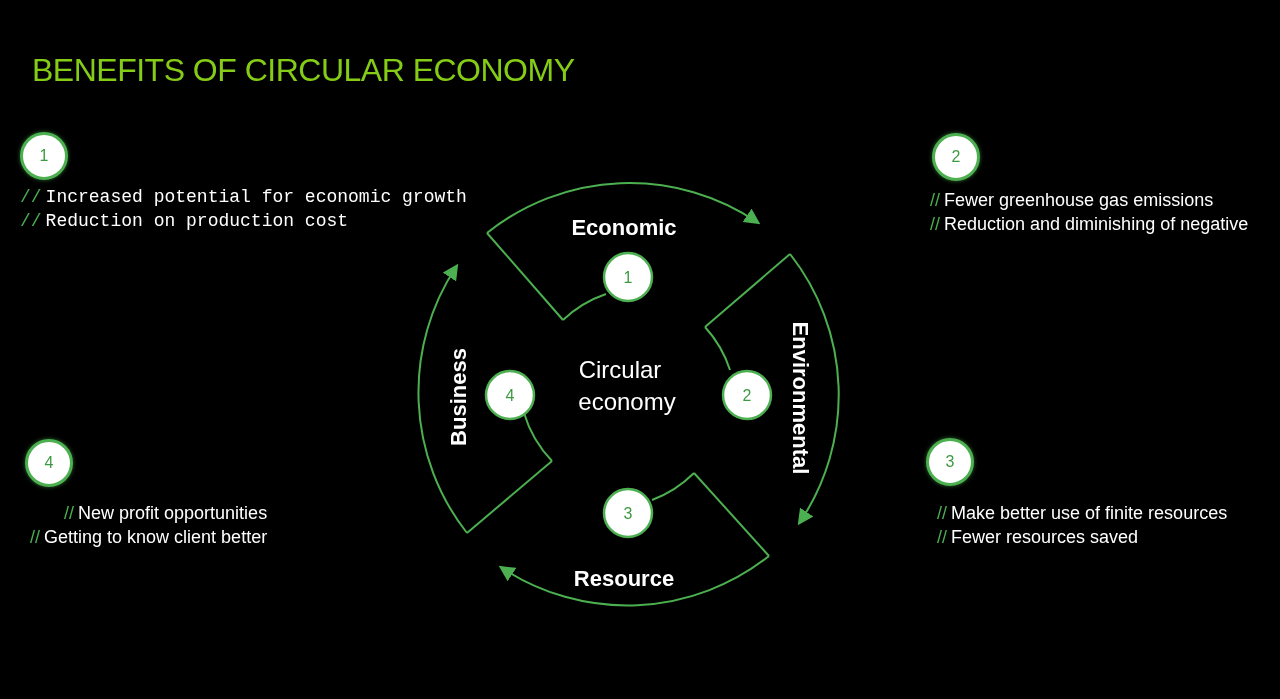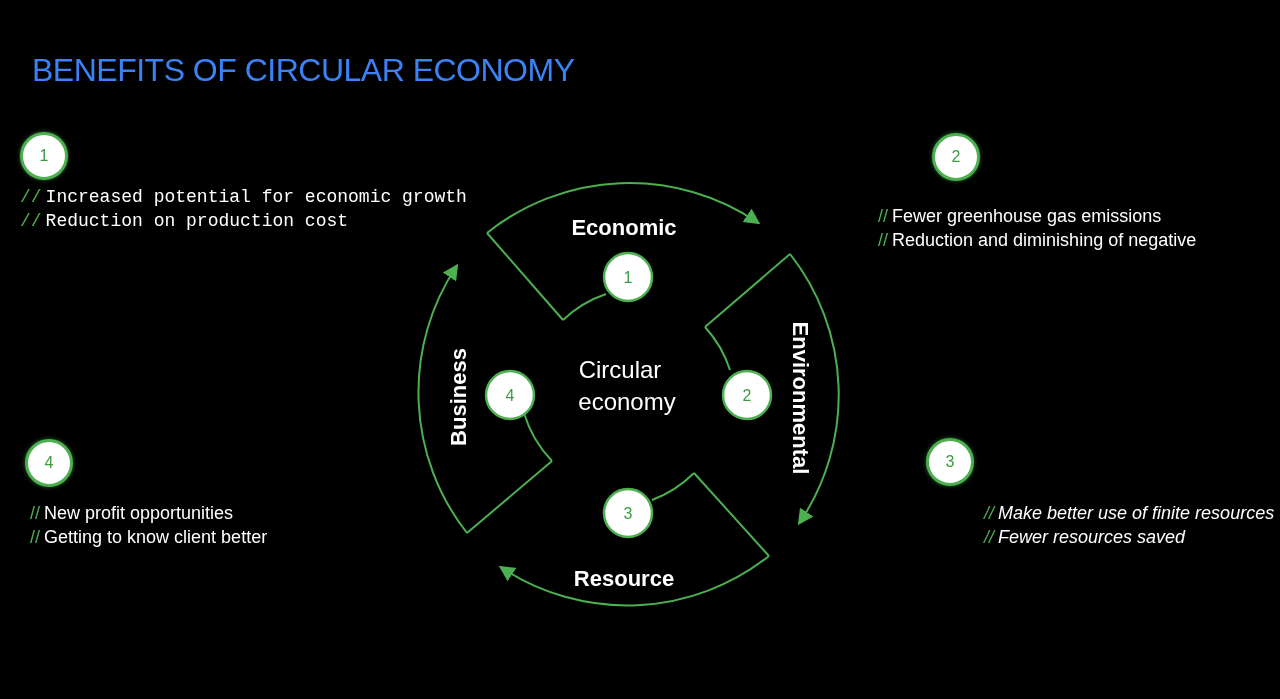--- a/index.html
+++ b/index.html
@@ -1,17 +1,17 @@
 <!DOCTYPE html>
 <html><head>
 <meta charset="utf-8">
 <style>
   html, body { margin:0; padding:0; background:#000; }
   body { width:1280px; height:699px; position:relative; overflow:hidden; font-family:"Liberation Sans", sans-serif; color:#fff; }
-  .title { position:absolute; left:32px; top:52px; font-size:32px; color:#3b82f6; letter-spacing:-0.5px; margin:0; font-weight:normal; }
+  .title { position:absolute; left:32px; top:52px; font-size:32px; color:#84cc16; letter-spacing:-0.5px; margin:0; font-weight:normal; }
   .badge { position:absolute; width:48px; height:48px; border-radius:50%; background:#fff; border:3px solid #4caf50; box-sizing:border-box; display:flex; align-items:center; justify-content:center; color:#3e9a42; font-size:16px; box-shadow:0 0 4px rgba(76,175,80,0.6); }
   .block { position:absolute; font-size:18px; line-height:24px; color:#fff; }
   .block .ln { display:block; white-space:nowrap; }
   .slash { color:#4caf50; margin-right:4px; }
   svg.diagram { position:absolute; left:0; top:0; }
   .seg-label { font-weight:bold; font-size:22px; fill:#fff; font-family:"Liberation Sans", sans-serif; }
   .center-label { font-size:24px; fill:#fff; font-family:"Liberation Sans", sans-serif; }
 </style>
 </head>
 <body>
@@ -22,37 +22,37 @@
     <span>1</span>
   </div>
 <div class="block" style="left:20px;top:185px;font-family:Liberation Mono, monospace;">
   <span class="ln"><span class="slash">//</span><span>Increased potential for economic growth</span></span>
   <span class="ln"><span class="slash">//</span><span>Reduction on production cost</span></span>
 </div>
 
 <div class="badge" style="left:932px;top:133px;">
     <span>2</span>
   </div>
-<div class="block" style="left:878px;top:188px;margin-top:16px;">
+<div class="block" style="left:930px;top:188px;">
   <span class="ln"><span class="slash">//</span><span>Fewer greenhouse gas emissions</span></span>
   <span class="ln"><span class="slash">//</span><span>Reduction and diminishing of negative</span></span>
 </div>
 
 <div class="badge" style="left:926px;top:438px;">
     <span>3</span>
   </div>
-<div class="block" style="left:984px;top:501px;font-style:italic;">
+<div class="block" style="left:937px;top:501px;">
   <span class="ln"><span class="slash">//</span><span>Make better use of finite resources</span></span>
   <span class="ln"><span class="slash">//</span><span>Fewer resources saved</span></span>
 </div>
 
 <div class="badge" style="left:25px;top:439px;">
     <span>4</span>
   </div>
-<div class="block" style="left:30px;top:501px;">
+<div class="block" style="left:30px;top:501px;text-align:right;">
   <span class="ln"><span class="slash">//</span><span>New profit opportunities</span></span>
   <span class="ln"><span class="slash">//</span><span>Getting to know client better</span></span>
 </div>
 
 <svg class="diagram" width="1280" height="699" viewBox="0 0 1280 699">
   <defs>
     <marker id="arrowhead" markerWidth="8" markerHeight="8" refX="6" refY="4" orient="auto" markerUnits="strokeWidth">
       <path d="M0,0 L8,4 L0,8 z" fill="#4caf50"></path>
     </marker>
   </defs>

